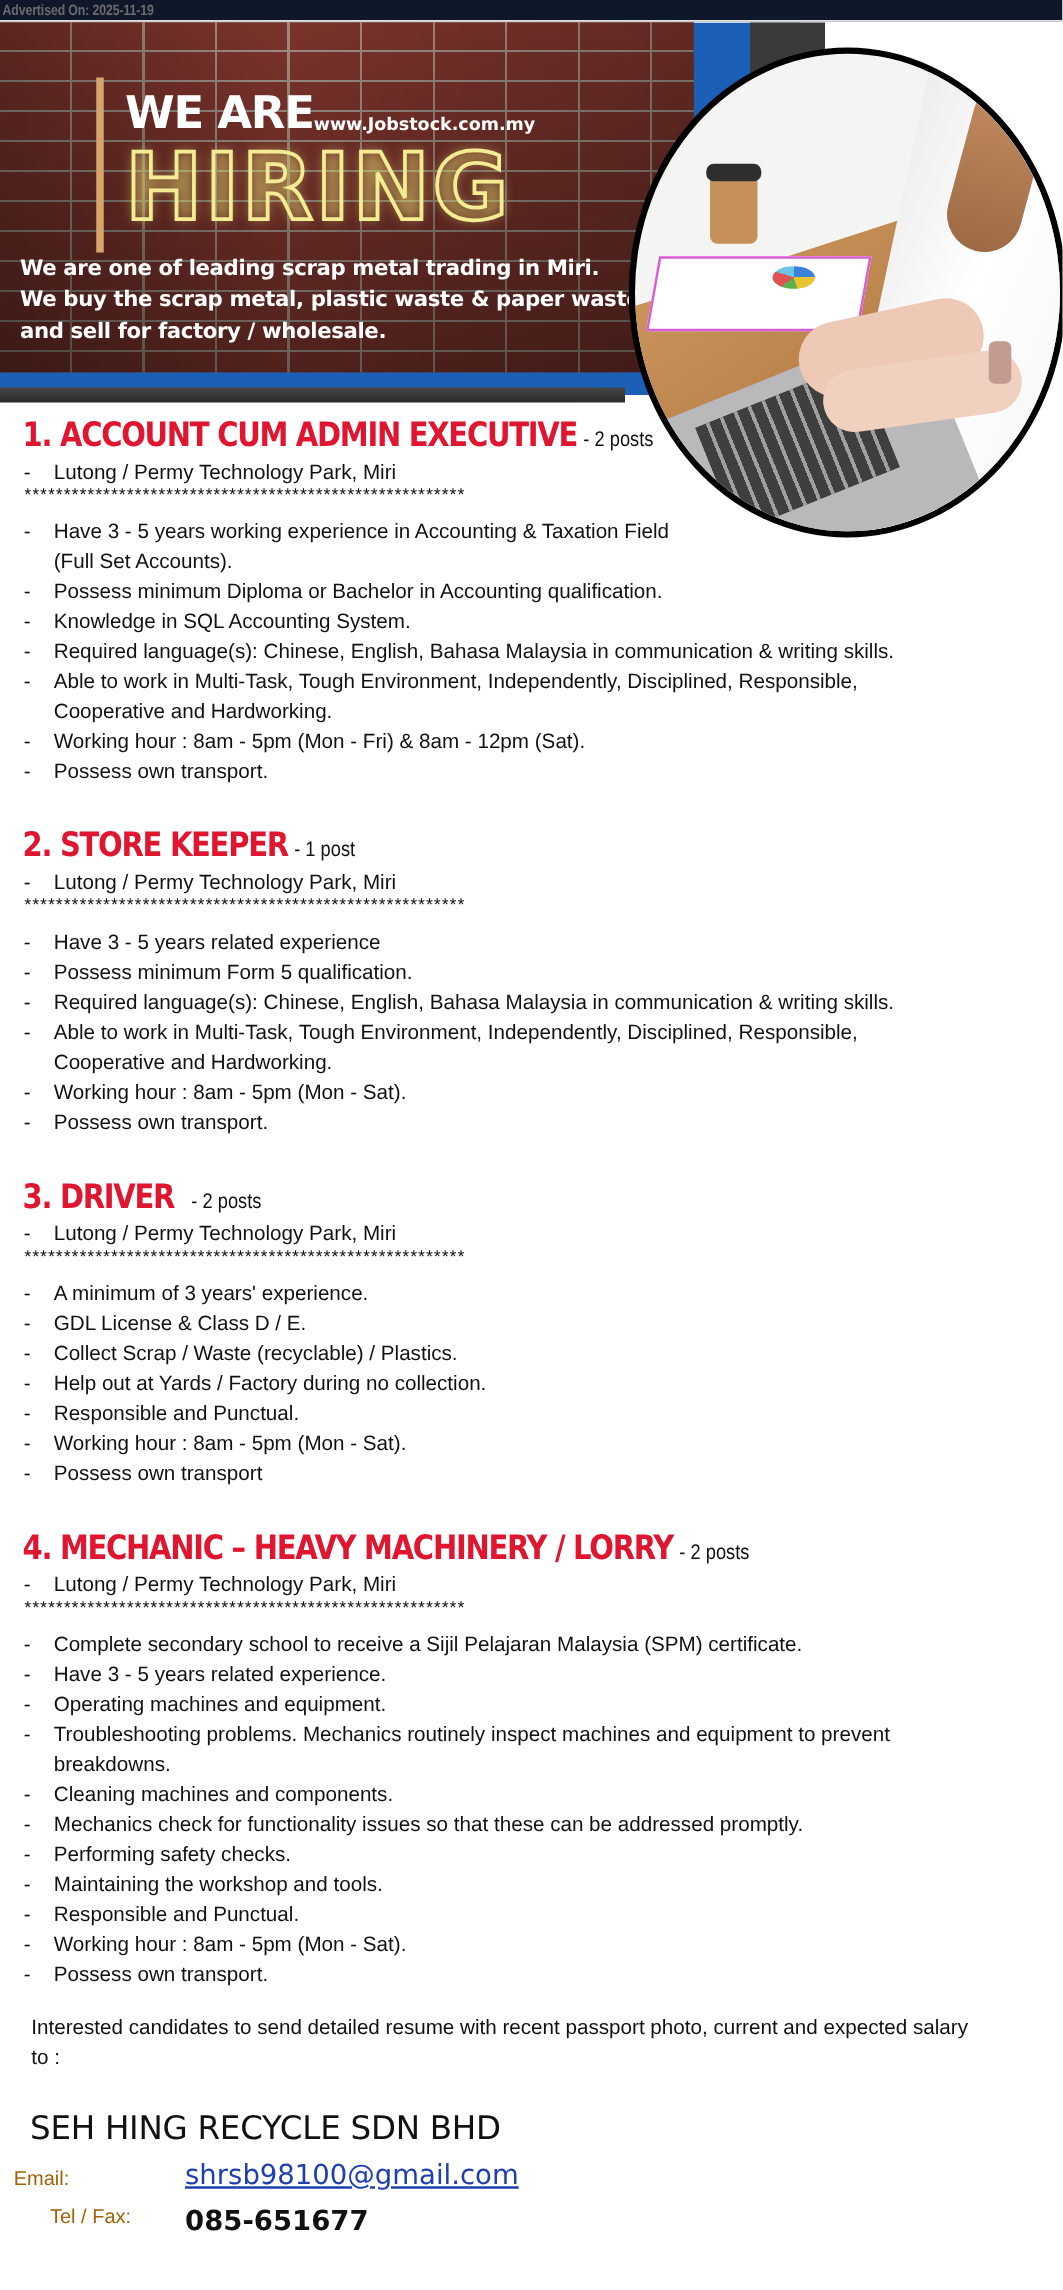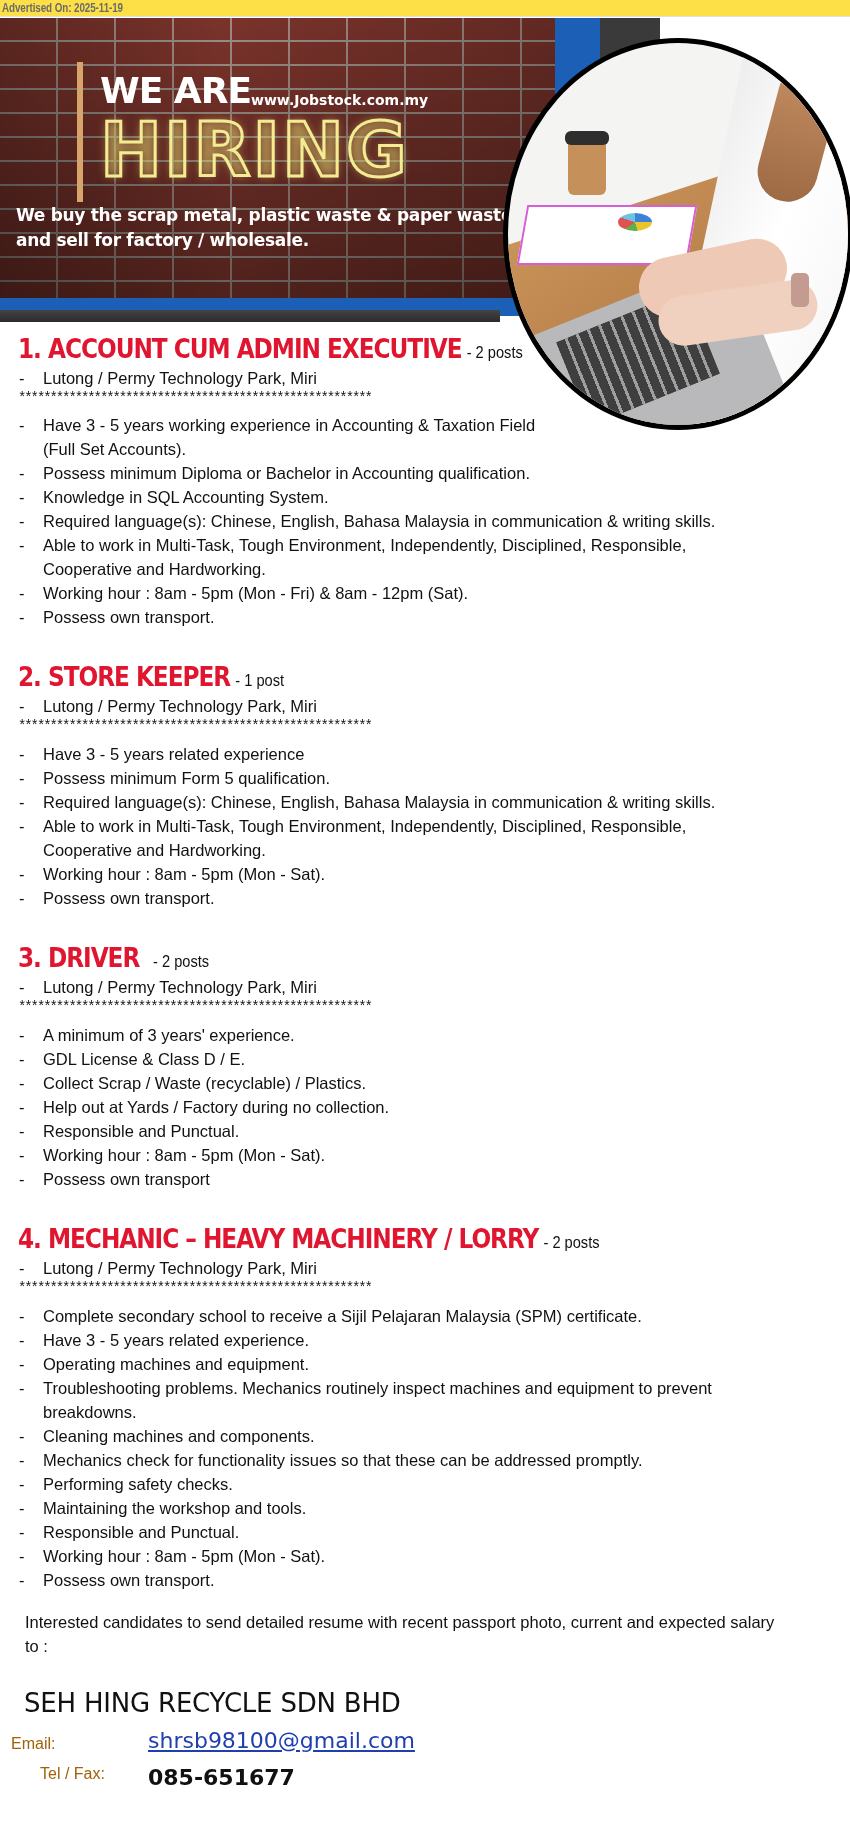--- a/index.html
+++ b/index.html
@@ -1,21 +1,21 @@
 <!DOCTYPE html>
 <html><head>
 <meta charset="utf-8">
 <style>
   * { box-sizing: border-box; margin: 0; padding: 0; }
   html, body { width: 850px; height: 1832px; background: #ffffff; overflow: hidden; }
   body { position: relative; font-family: "Liberation Sans", sans-serif; color: #111; }
 
   .topbar {
     position: absolute; left: 0; top: 0; width: 850px; height: 17px;
-    background: #fde047; border-bottom: 1px solid #e0e0e0; padding-left: 48px;
+    background: #0f172a; border-bottom: 1px solid #e0e0e0; padding-left: 48px;
   }
   .topbar span {
     position: absolute; left: 2px; top: 1px;
     font-family: "Liberation Sans", sans-serif; font-size: 12px; font-weight: bold;
     color: #6b6b6b; transform: scaleX(0.82); transform-origin: left center;
     letter-spacing: -0.1px;
   }
 
   
   .banner-shadow {
@@ -184,20 +184,21 @@
   <div class="banner-dark"></div>
   <div class="banner-shadow"></div>
   <div class="brick"></div>
   <div class="banner-bottom-blue"></div>
   <div class="banner-bottom-dark"></div>
   <div class="gold-bar"></div>
   <div class="we-are">WE ARE</div>
   <div class="site">www.Jobstock.com.my</div>
   <div class="hiring">HIRING</div>
   <div class="tagline">
+    <div>We are one of leading scrap metal trading in Miri.</div>
     <div>We buy the scrap metal, plastic waste &amp; paper waste</div>
     <div>and sell for factory / wholesale.</div>
   </div>
 </div>
 
 <div class="photo" title="Woman typing on laptop at desk">
   <div class="table"></div>
   <div class="cup"></div>
   <div class="paper"></div>
   <div class="pie"></div>

